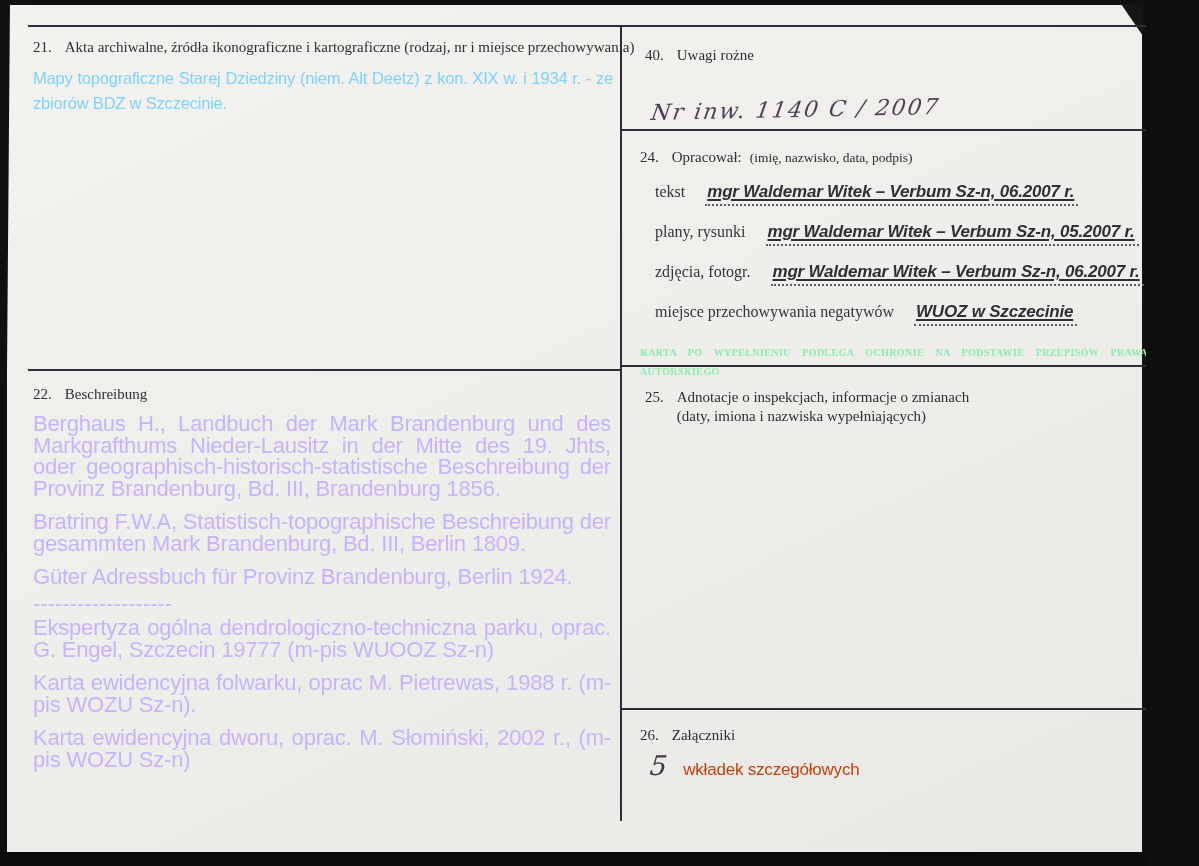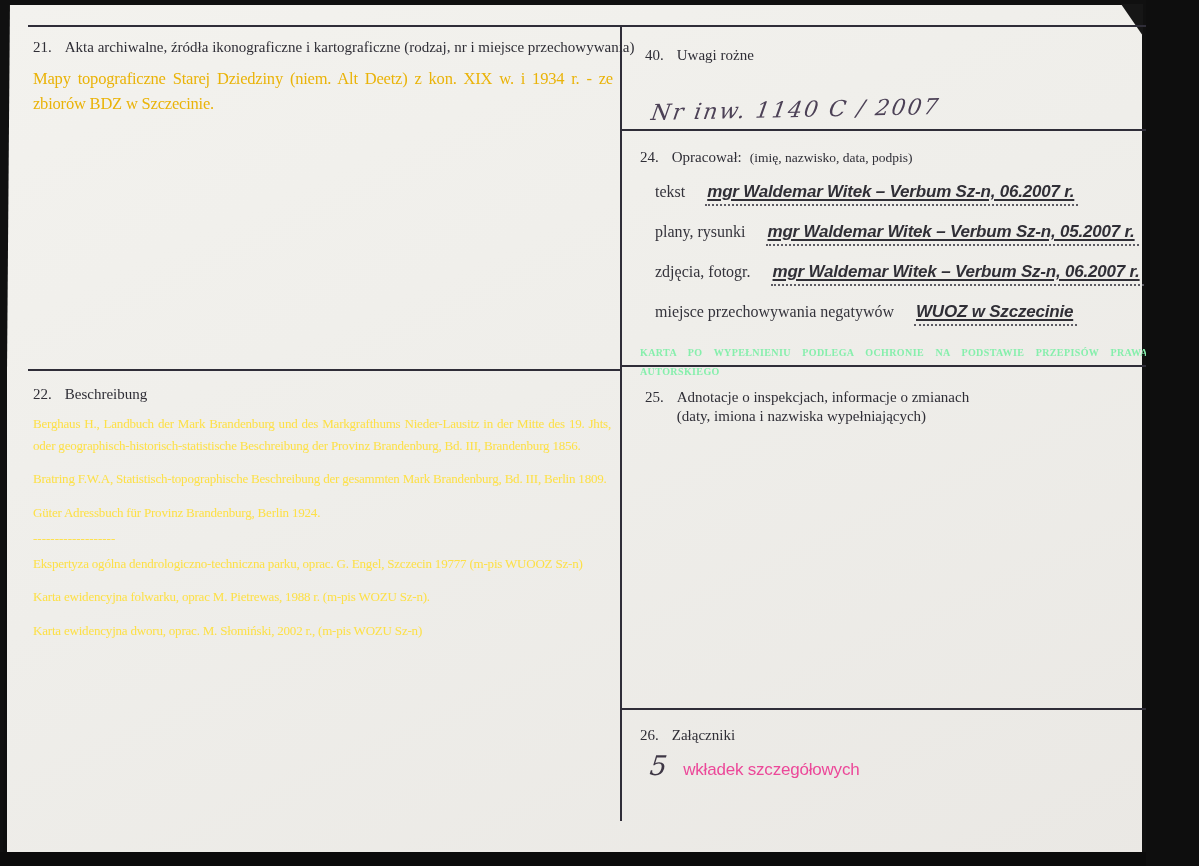--- a/index.html
+++ b/index.html
@@ -22,43 +22,43 @@
   .line-vertical{left:620px;top:25px;height:796px;}
   .line-left-divider{left:28px;top:369px;width:592px;}
   .line-right-1{left:621px;top:129px;width:526px;}
   .line-right-2{left:621px;top:365px;width:526px;}
   .line-right-3{left:621px;top:708px;width:526px;}
   
   .sec{position:absolute;}
   .sec-header{display:flex;gap:13px;font-size:15px;color:#2f2e36;line-height:19px;}
   .sec-header .num{flex:none;}
   .nowrap{white-space:nowrap;}
-  .sans-body{font-family:Liberation Serif, serif;font-size:16.5px;line-height:25px;
-             letter-spacing:-0.2px;text-align:justify;color:#eab308;}
-  .bib p{margin:0 0 12px;font-family:Liberation Serif, serif;font-size:13px;
-         line-height:21.5px;letter-spacing:-0.2px;text-align:justify;color:#fde047;}
+  .sans-body{font-family:Liberation Sans, sans-serif;font-size:16.5px;line-height:25px;
+             letter-spacing:-0.2px;text-align:justify;color:#7dd3fc;}
+  .bib p{margin:0 0 12px;font-family:Liberation Sans, sans-serif;font-size:22px;
+         line-height:21.5px;letter-spacing:-0.2px;text-align:justify;color:#c4b5fd;}
   .bib p.dashes{margin:-7px 0 3px;letter-spacing:0;}
   .hand{position:absolute;font-family:"DejaVu Serif",serif;font-style:italic;
         color:#4c4156;transform:skewX(-10deg) rotate(-1.2deg);letter-spacing:2px;}
   .handwriting-23{left:652px;top:97px;font-size:22px;}
   .row{display:flex;align-items:baseline;gap:20px;margin:0 0 16px;}
   .row-label{font-size:16px;color:#34333b;flex:none;margin-left:15px;}
   .row-value{font-family:"Liberation Sans",sans-serif;font-weight:bold;font-style:italic;
              font-size:17px;color:#302f36;text-decoration:underline;
              text-decoration-thickness:1.5px;text-underline-offset:2px;
              border-bottom:2px dotted #5c5b63;padding:0 4px 2px 2px;letter-spacing:-0.2px;}
   .s24-header{margin-bottom:15px;}
   .s24-header .small{font-size:13.5px;margin-left:8px;}
   .copyright{margin-top:17px;font-weight:bold;font-size:10px;line-height:19px;
              letter-spacing:0.4px;word-spacing:5px;text-align:justify;color:#86efac;}
   .s25-lines{display:flex;flex-direction:column;}
   .s26-content{position:absolute;left:650px;top:750px;display:flex;align-items:baseline;gap:16px;}
   .count-hand{font-family:"DejaVu Serif",serif;font-style:italic;font-size:27px;
               color:#3e3745;transform:skewX(-6deg);}
-  .count-label{font-family:"Liberation Sans",sans-serif;font-size:17px;color:#ec4899;letter-spacing:-0.2px;}
+  .count-label{font-family:"Liberation Sans",sans-serif;font-size:17px;color:#c2410c;letter-spacing:-0.2px;}
 </style>
 </head>
 <body>
 
 <div class="scan">
   <div class="paper"></div>
 
   <div class="edge edge-top"></div>
   <div class="edge edge-left"></div>
   <div class="edge edge-right"></div>

